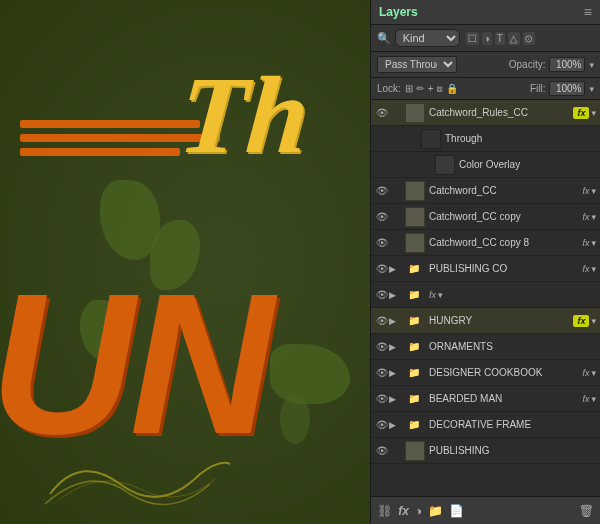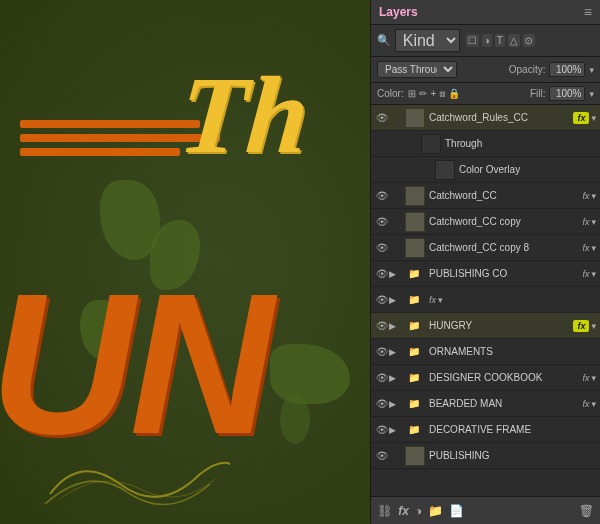--- a/index.html
+++ b/index.html
@@ -96,21 +96,21 @@
       display: flex;
       align-items: center;
       justify-content: space-between;
       padding: 4px 8px;
       background: #3a3a3a;
       border-bottom: 1px solid #1a1a1a;
       min-height: 24px;
     }
 
     .panel-title {
-      color: #f9a8d4;
+      color: #86efac;
       font-size: 12px;
       font-weight: bold;
     }
 
     .panel-menu-icon {
       color: #999;
       font-size: 14px;
       cursor: pointer;
     }
 
@@ -126,24 +126,24 @@
 
     .search-icon-small {
       color: #aaa;
       font-size: 11px;
     }
 
     .kind-select {
       background: #4a4a4a;
       border: 1px solid #222;
       color: #ccc;
-      font-size: 16px;
+      font-size: 11px;
       padding: 1px 3px;
       width: 65px;
-      border-radius: 0;
+      border-radius: 6px;
     }
 
     .kind-icons {
       display: flex;
       gap: 3px;
       margin-left: 2px;
     }
 
     .kind-icon {
       color: #aaa;
@@ -415,21 +415,21 @@
       <option>Normal</option>
       <option>Multiply</option>
       <option>Screen</option>
     </select>
     <span class="opacity-label">Opacity:</span>
     <input class="opacity-value" type="text" value="100%" style="">
     <span class="blend-arrow">▾</span>
   </div>
 
   <div class="lock-row">
-    <span class="lock-label">Color:</span>
+    <span class="lock-label">Lock:</span>
     <div class="lock-icons">
       <span class="lock-icon">⊞</span>
       <span class="lock-icon">✏</span>
       <span class="lock-icon">+</span>
       <span class="lock-icon">⧈</span>
       <span class="lock-icon">🔒</span>
     </div>
     <span class="fill-label">Fill:</span>
     <input class="fill-value" type="text" value="100%" style="">
     <span class="blend-arrow">▾</span>

